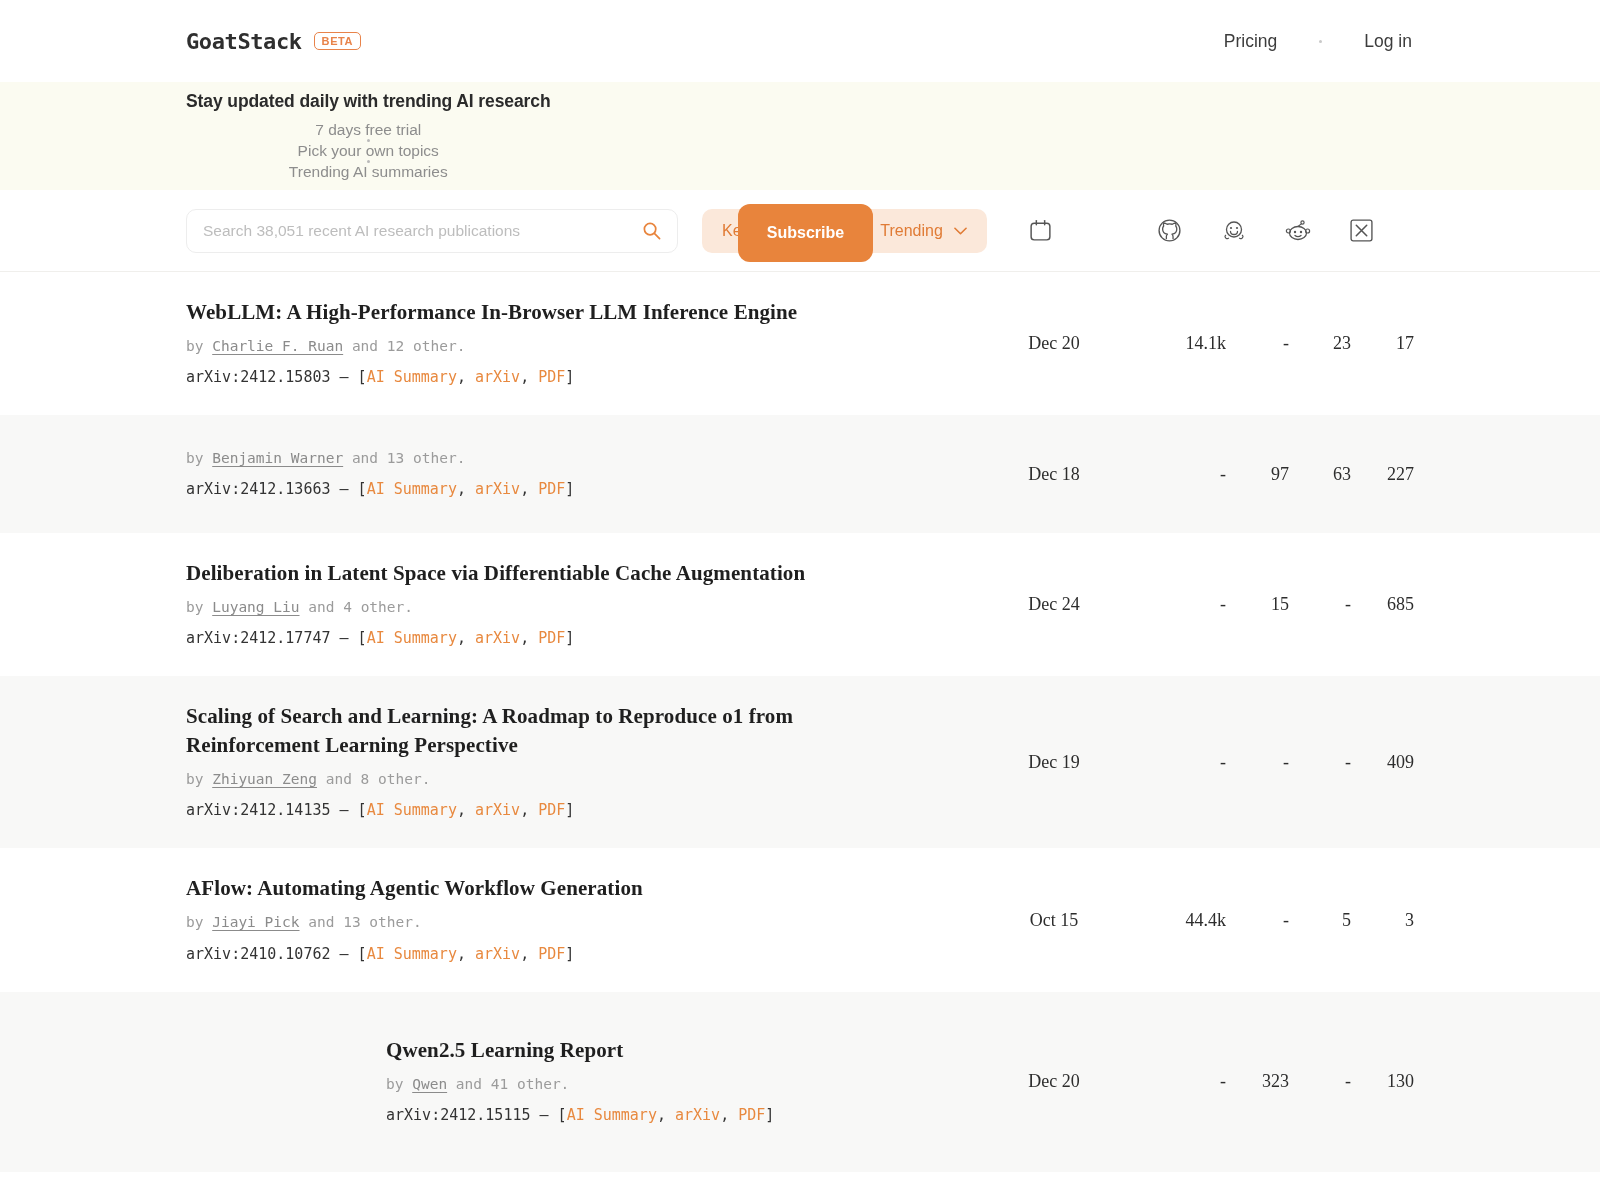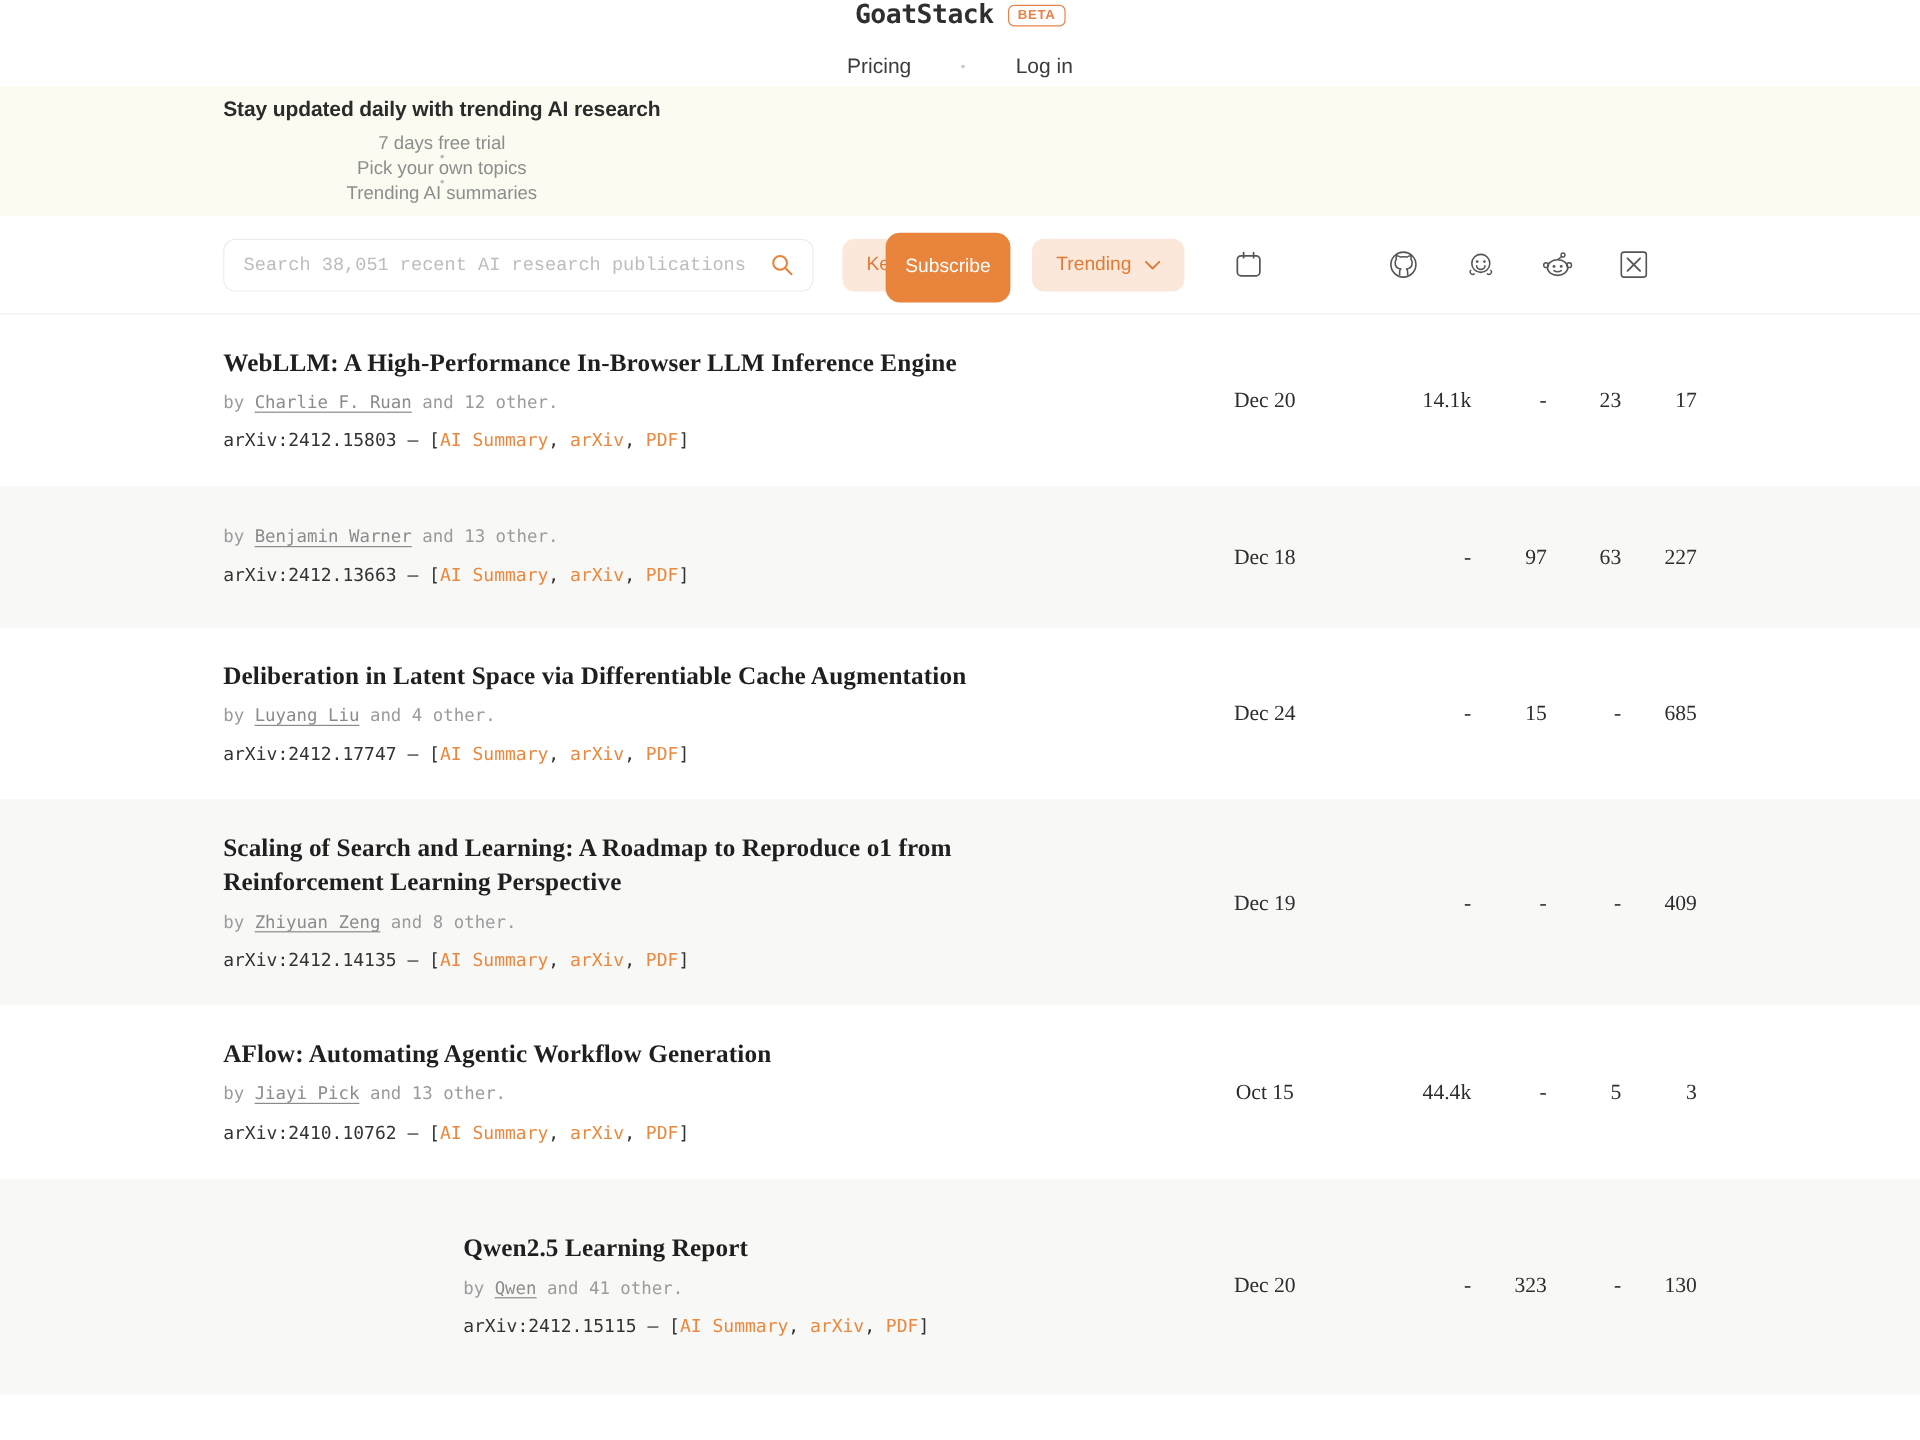--- a/index.html
+++ b/index.html
@@ -5,27 +5,26 @@
   * { box-sizing: border-box; margin: 0; padding: 0; }
   html, body {
     width: 1600px; height: 1200px;
     background: #ffffff;
     font-family: "Liberation Sans", sans-serif;
     overflow: hidden;
   }
 
   
   .header {
-    height: 72px;
+    height: 82px;
     display: flex;
     align-items: center;
     justify-content: space-between;
     padding: 0 186px 0 186px;
     background: #ffffff;
-    flex-direction: column;
   }
   .brand { display: flex; align-items: center; gap: 12px; }
   .brand-name {
     font-family: "DejaVu Sans Mono", monospace;
     font-size: 22px;
     font-weight: 700;
     letter-spacing: -0.4px;
     color: #2f2f2f;
   }
   .beta-badge {
@@ -106,28 +105,28 @@
     border: none;
     outline: none;
     font-size: 19px;
     color: #3a3a3a;
     font-family: "Liberation Sans", sans-serif;
     background: transparent;
   }
   .email-input::placeholder { color: #c2c2c2; }
   .mail-icon { width: 22px; height: 16px; flex: 0 0 auto; }
   .subscribe-btn {
-    width: 104px;
+    width: 135px;
     height: 58px;
     background: #e8843c;
     color: #ffffff;
     border: none;
     border-radius: 12px;
     font-size: 16px;
-    font-weight: 400;
+    font-weight: 700;
     cursor: pointer;
     font-family: "Liberation Sans", sans-serif;
     margin-left: -4px;
   }
 
   
   .toolbar {
     height: 82px;
     display: flex;
     align-items: center;
@@ -144,21 +143,21 @@
     align-items: center;
     padding: 0 16px;
     background: #fff;
   }
   .search-input {
     flex: 1;
     border: none; outline: none;
     font-size: 15.5px;
     color: #4a4a4a;
     background: transparent;
-    font-family: Liberation Mono, monospace;
+    font-family: Liberation Sans, sans-serif;
   }
   .search-input::placeholder { color: #bdbdbd; }
   .search-icon { width: 19px; height: 19px; flex: 0 0 auto; }
 
   .pill {
     height: 44px;
     background: #fbe8da;
     color: #e07b35;
     border: none;
     border-radius: 10px;

